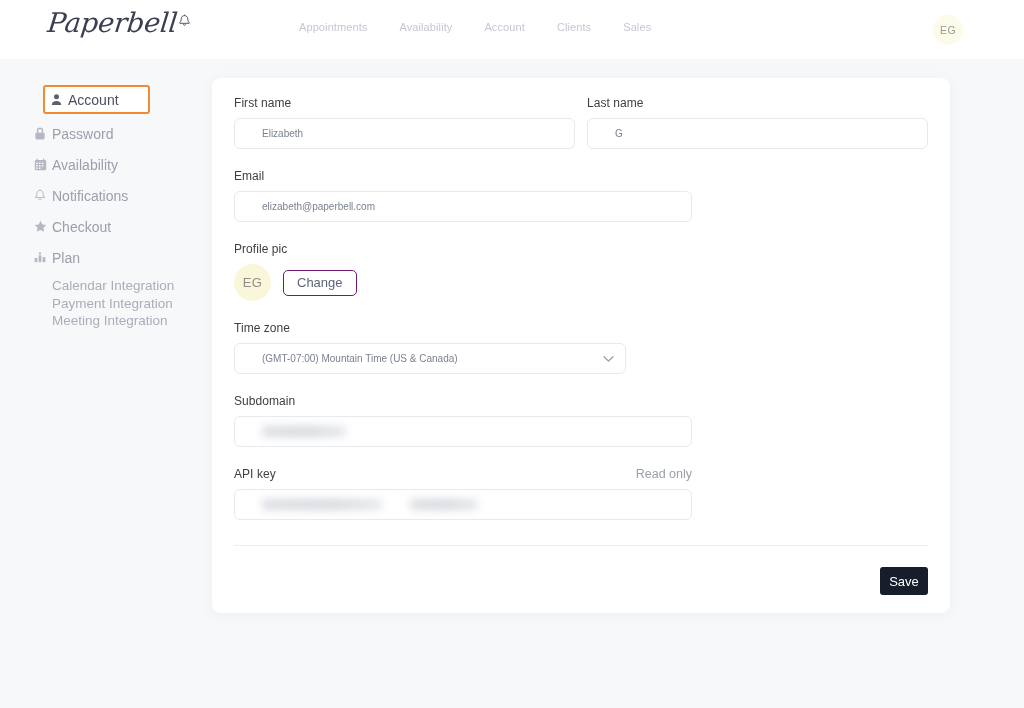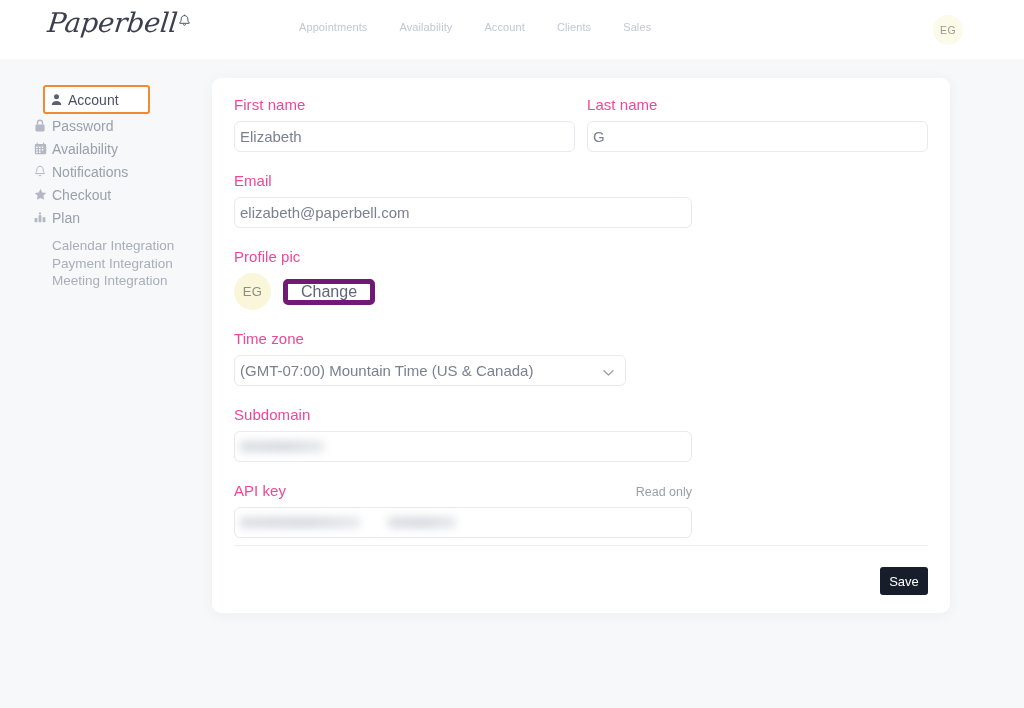--- a/index.html
+++ b/index.html
@@ -125,21 +125,21 @@
     width: 107px;
     color: #4b5061;
     font-weight: 400;
   }
   .side-item.active .ico { left: 4px; }
   .side-item.active .ico svg path,
   .side-item.active .ico svg circle,
   .side-item.active .ico svg rect { fill: #5c6170; }
 
   .side-list { padding-top: 26px; }
-  .side-list .side-item + .side-item { margin-top: 0px; }
+  .side-list .side-item + .side-item { margin-top: 8px; }
 
   .side-links {
     margin-top: 9px;
     margin-left: 52px;
     display: flex;
     flex-direction: column;
     gap: 1px;
   }
   .side-link {
     font-size: 13.5px;
@@ -162,36 +162,36 @@
   }
 
   .form {
     position: absolute;
     left: 22px;
     top: 18px;
     right: 22px;
   }
 
   .field-label {
-    font-size: 15px;
-    color: #ec4899;
+    font-size: 12px;
+    color: #404040;
     margin-bottom: 8px;
     display: block;
     letter-spacing: 0.05px;
   }
 
   .input {
     height: 31px;
     border: 1px solid #e7e9ee;
     border-radius: 6px;
     background: #fff;
     display: flex;
     align-items: center;
-    padding: 0 5px;
-    font-size: 15px;
+    padding: 0 27px;
+    font-size: 10px;
     color: #7b8191;
     cursor: text;
     overflow: hidden;
   }
 
   .row2 {
     display: flex;
     gap: 12px;
   }
   .col { width: 341px; }
@@ -219,24 +219,24 @@
     display: flex;
     align-items: center;
     justify-content: center;
     font-size: 13px;
     color: #8d8d84;
     letter-spacing: 0.4px;
   }
   .btn-change {
     height: 26px;
     padding: 0 13px;
-    border: 5px solid #701a75;
+    border: 1px solid #701a75;
     border-radius: 5px;
     background: #fff;
-    font-size: 16px;
+    font-size: 13px;
     color: #5f6577;
     display: flex;
     align-items: center;
     cursor: pointer;
     font-family: "Liberation Sans", sans-serif;
   }
 
   
   .select {
     position: relative;

